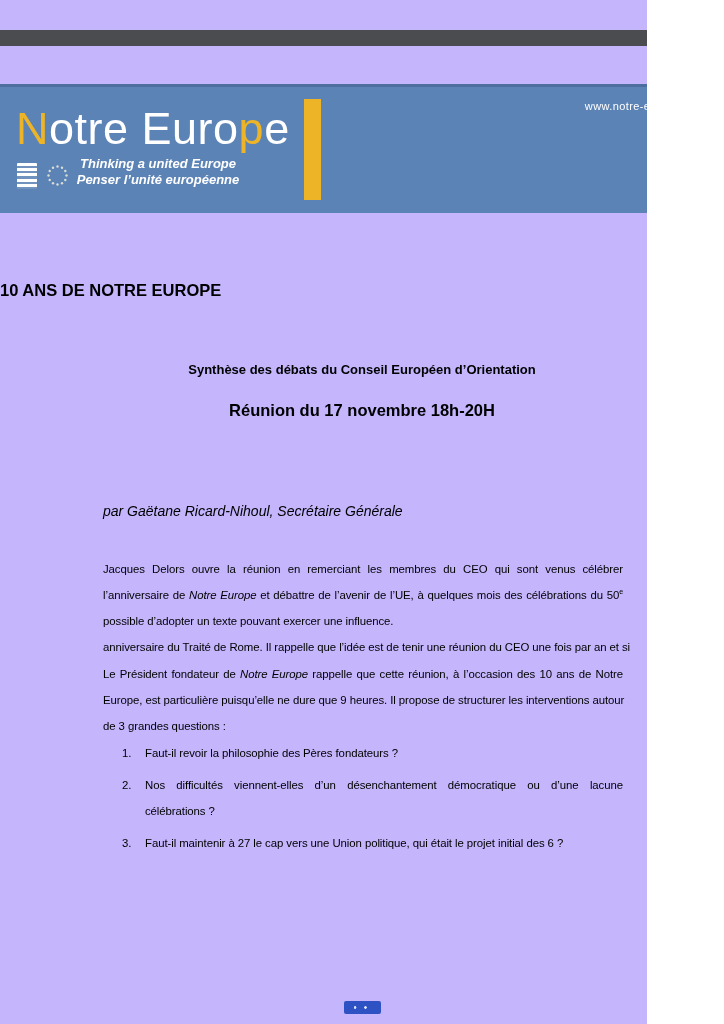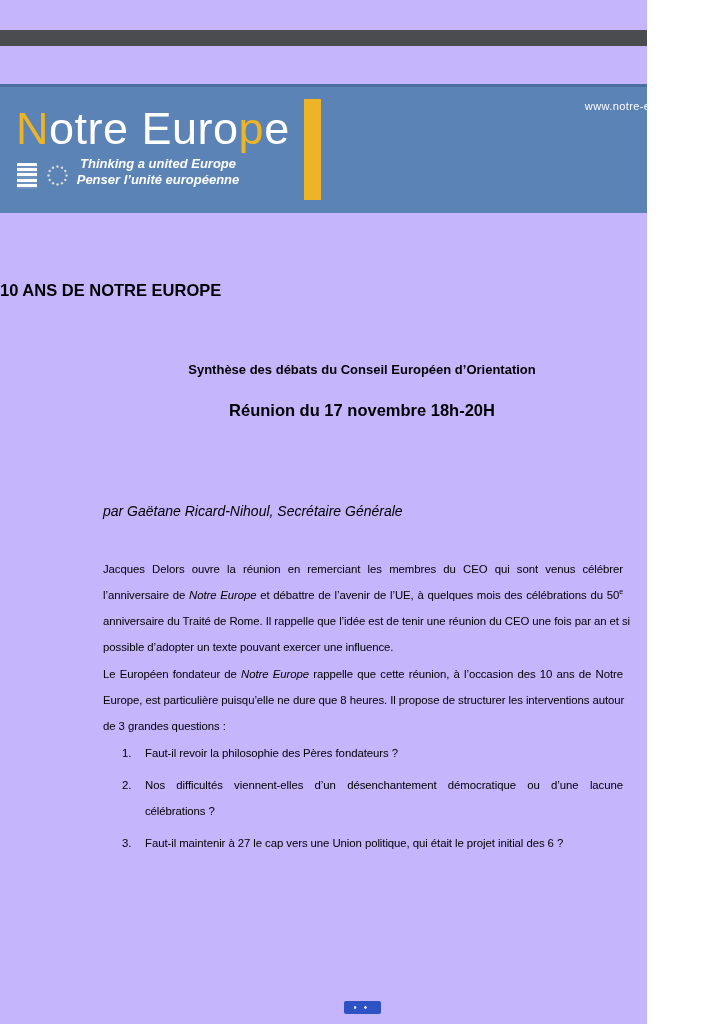--- a/index.html
+++ b/index.html
@@ -100,26 +100,26 @@
 
   <div class="doc-title">10 ANS DE NOTRE EUROPE</div>
   <div class="doc-subtitle">Synthèse des débats du Conseil Européen d’Orientation</div>
   <div class="doc-session">Réunion du 17 novembre 18h-20H</div>
 
   <div class="byline">par Gaëtane Ricard-Nihoul, Secrétaire Générale</div>
 
   <div class="para para-1 body-text">
       <div class="line just"><span>Jacques Delors ouvre la réunion en remerciant les membres du CEO qui sont venus célébrer</span></div>
       <div class="line just"><span>l’anniversaire de </span><i>Notre Europe</i><span> et débattre de l’avenir de l’UE, à quelques mois des célébrations du 50</span><sup>e</sup></div>
+      <div class="line"><span>possible d’adopter un texte pouvant exercer une influence.</span></div>
       <div class="line just"><span>anniversaire du Traité de Rome. Il rappelle que l’idée est de tenir une réunion du CEO une fois par an et si</span></div>
-      <div class="line"><span>possible d’adopter un texte pouvant exercer une influence.</span></div>
     </div>
   <div class="para para-2 body-text">
-      <div class="line just"><span>Le Européen fondateur de </span><i>Notre Europe</i><span> rappelle que cette réunion, à l’occasion des 10 ans de Notre</span></div>
-      <div class="line just"><span>Europe, est particulière puisqu’elle ne dure que 8 heures. Il propose de structurer les interventions autour</span></div>
+      <div class="line just"><span>Le Président fondateur de </span><i>Notre Europe</i><span> rappelle que cette réunion, à l’occasion des 10 ans de Notre</span></div>
+      <div class="line just"><span>Europe, est particulière puisqu’elle ne dure que 9 heures. Il propose de structurer les interventions autour</span></div>
       <div class="line"><span>de 3 grandes questions :</span></div>
     </div>
 
   <div class="questions body-text">
       <div class="q-item">
         <span class="q-num">1.</span>
         <div class="q-lines">
           <div class="line"><span>Faut-il revoir la philosophie des Pères fondateurs ?</span></div>
         </div>
       </div>

